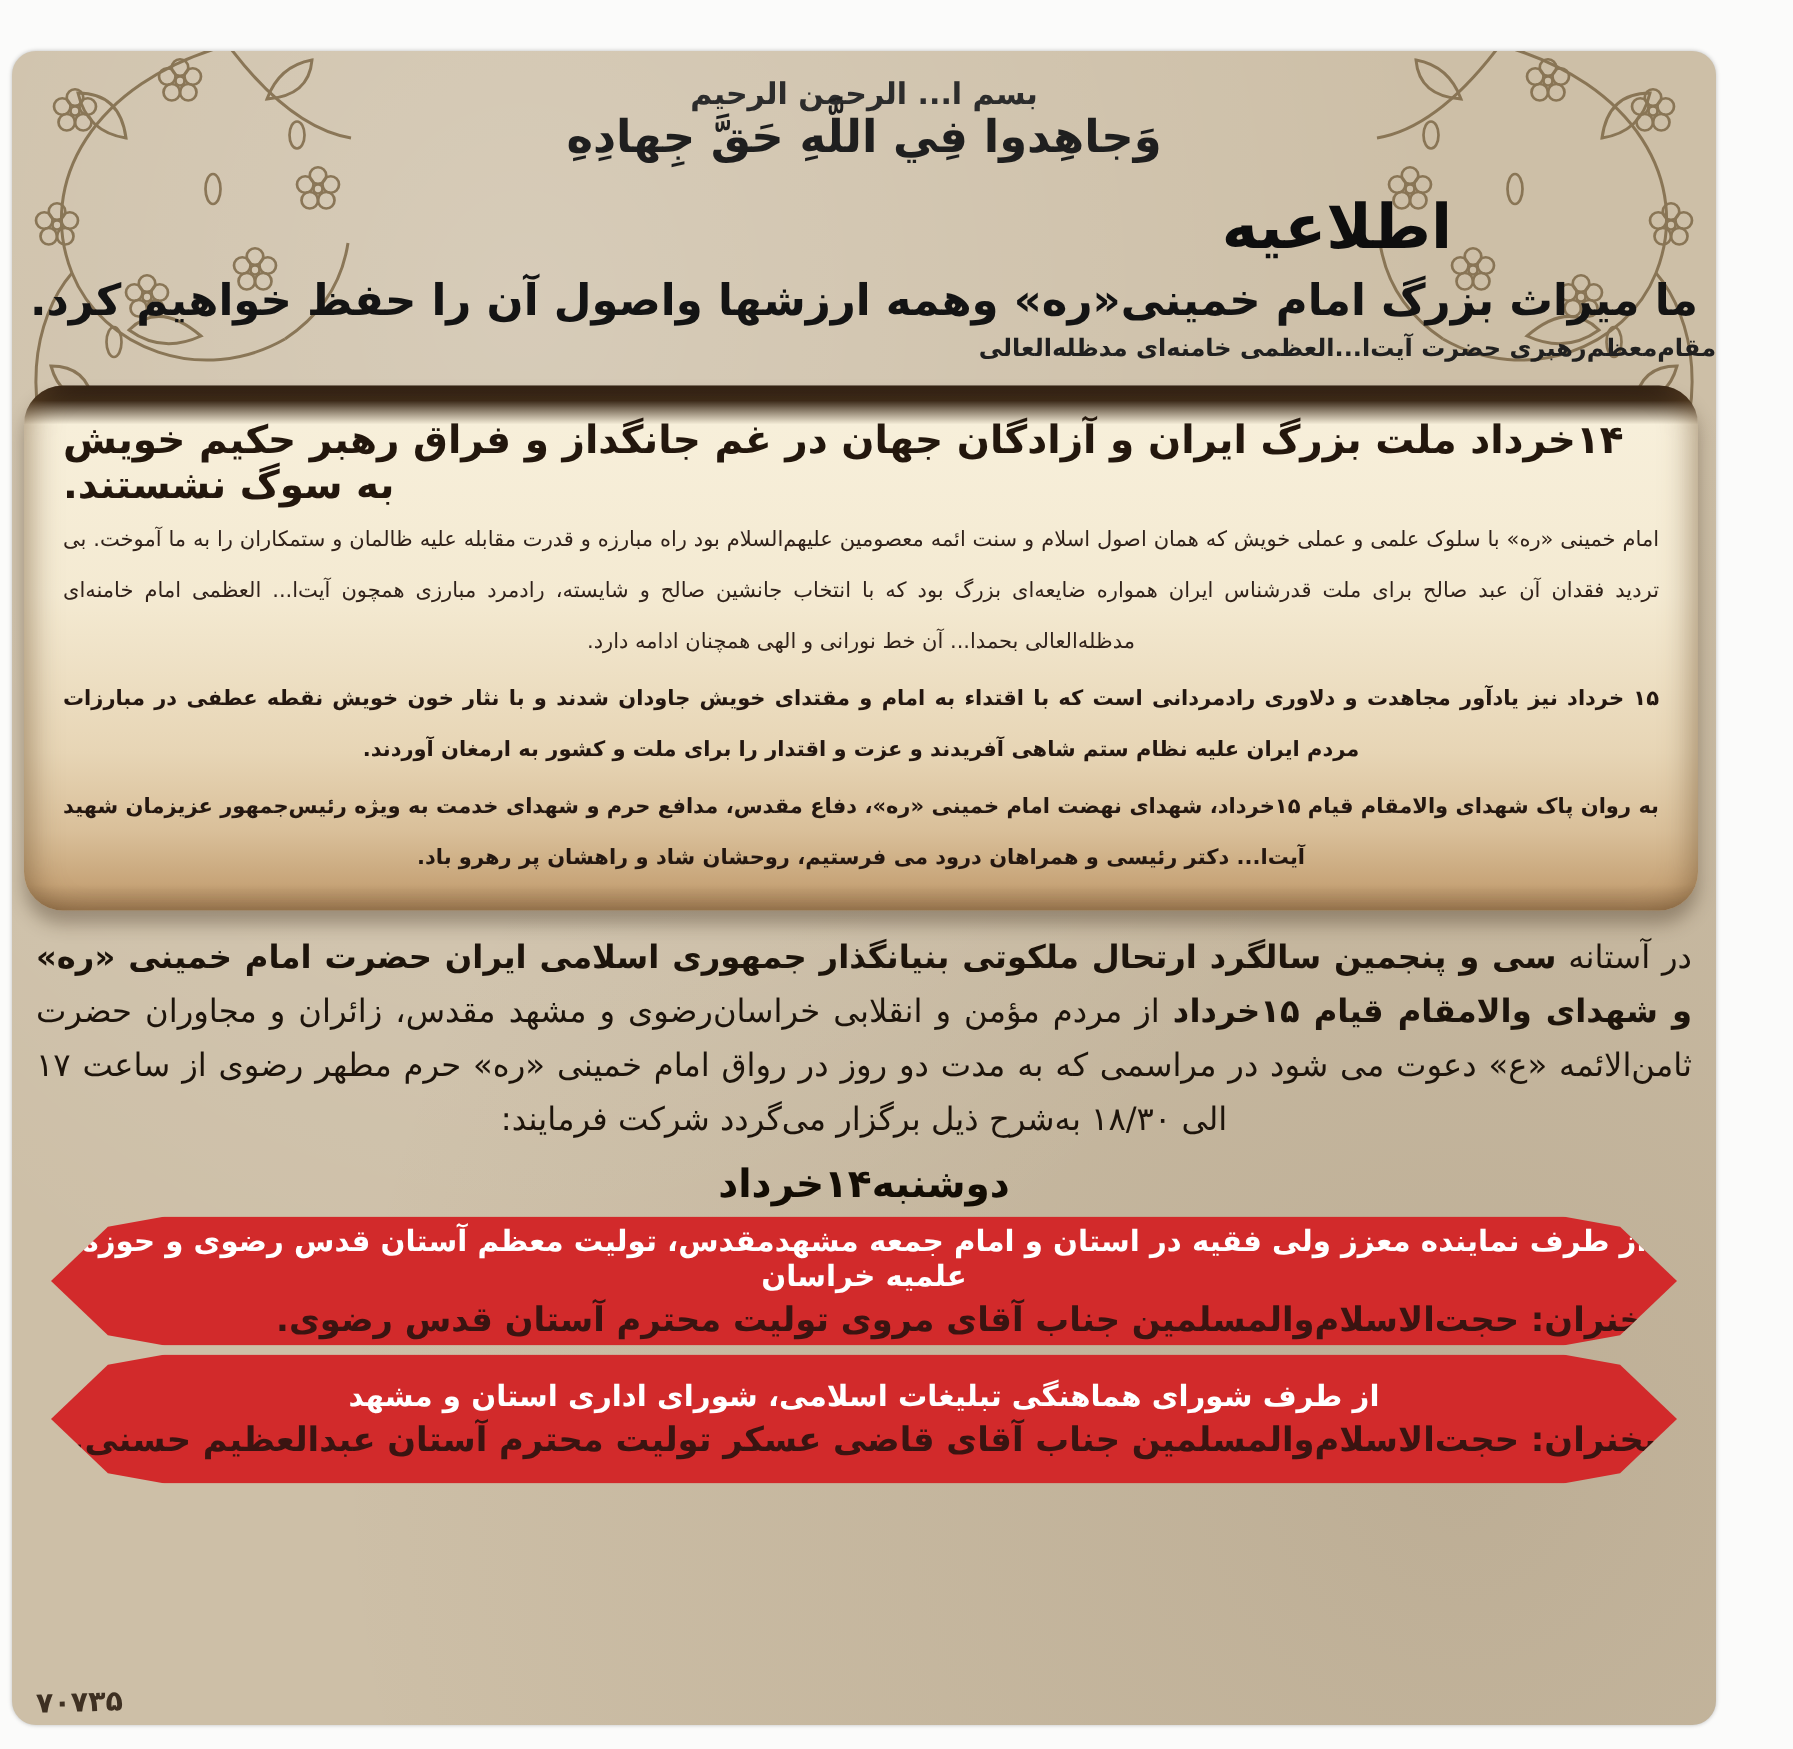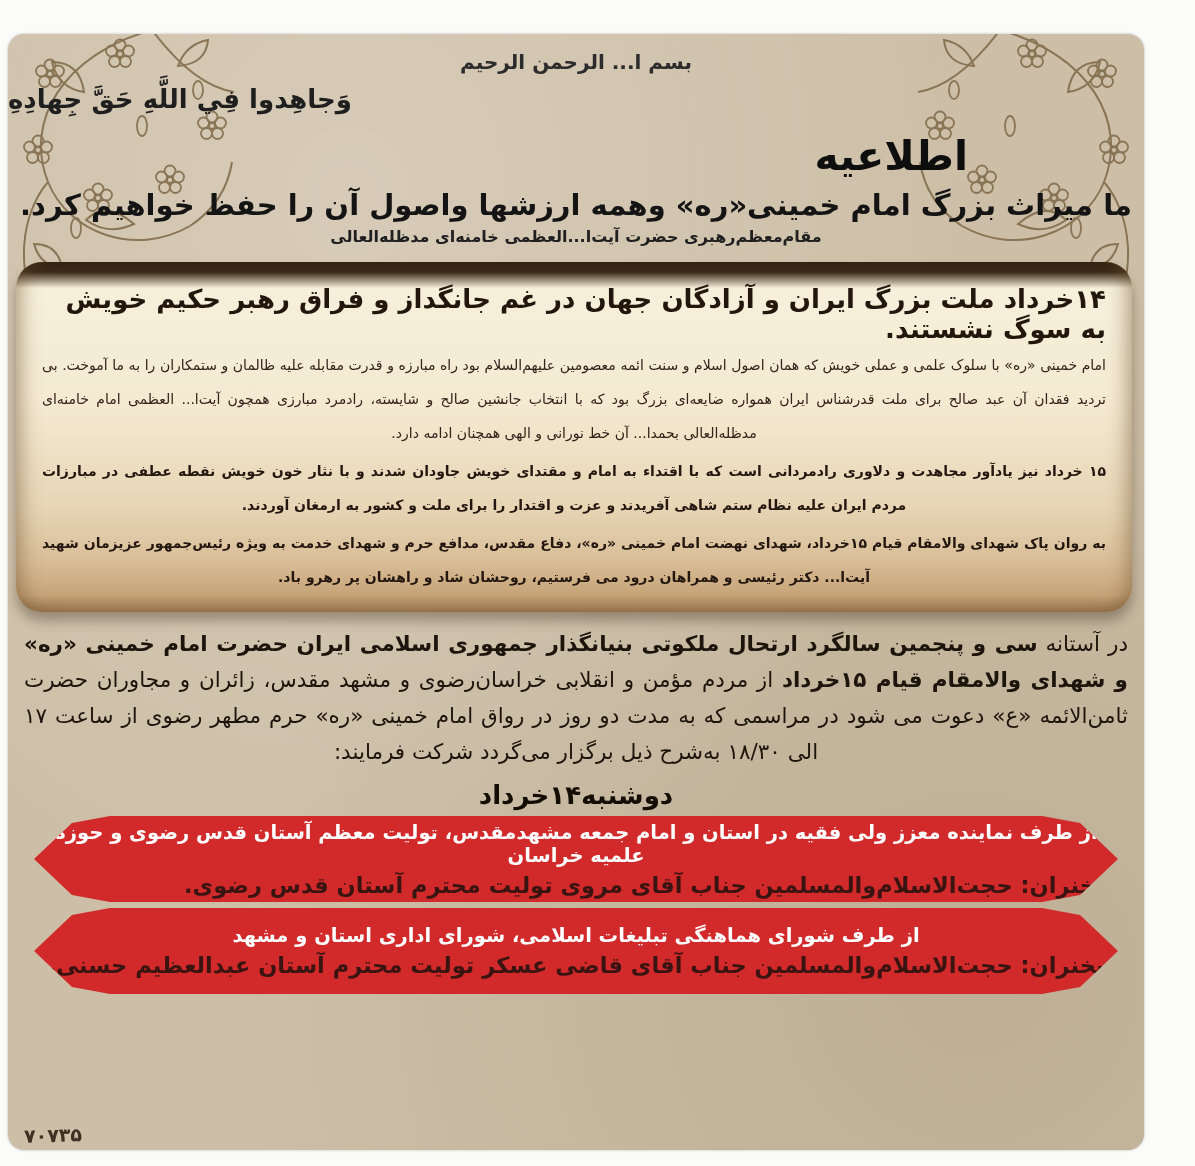--- a/index.html
+++ b/index.html
@@ -14,36 +14,36 @@
       radial-gradient(ellipse at 30% 15%, rgba(255,255,255,.20), transparent 55%),
       radial-gradient(ellipse at 85% 85%, rgba(92,70,40,.14), transparent 55%),
       var(--paper,#cdbfa7);
     border-radius:16px;direction:rtl;overflow:hidden;
     box-shadow:0 0 3px rgba(0,0,0,.25);
   }
   .floral{position:absolute;top:-4px;opacity:.85;pointer-events:none;}
   .floral.left{left:-6px;}
   .floral.right{right:-6px;transform:scaleX(-1);}
   .bismillah{padding-top:16px;text-align:center;font-size:20px;font-weight:bold;color:#2c2c2c;position:relative;z-index:2;}
-  .verse{text-align:left;font-size:26px;font-weight:bold;color:#1f1f1f;margin-top:10px;position:relative;z-index:2;}
+  .verse{text-align:center;font-size:30px;font-weight:bold;color:#1f1f1f;margin-top:0;position:relative;z-index:2;}
   .title{font-size:41px;font-weight:bold;color:#0e0e0e;margin:18px 176px 0 0;text-align:right;position:relative;z-index:2;}
   .quote{text-align:center;font-size:29px;font-weight:bold;color:#141414;margin-top:8px;position:relative;z-index:2;}
-  .attribution{text-align:center;font-size:16px;font-weight:bold;color:#202020;margin-top:5px;position:relative;z-index:2;}
+  .attribution{text-align:right;font-size:16px;font-weight:bold;color:#202020;margin-top:5px;position:relative;z-index:2;}
   .scroll-box{
     position:relative;z-index:2;margin:16px 12px 0 8px;border-radius:26px;
     padding:16px 26px 18px;
     background:linear-gradient(180deg,
       #2b1c10 0px,#3c2a19 10px,#f7efda 26px,#f4ead2 40%,
       #e7d5b5 70%,#d9bf99 85%,#c7a478 95%,#9a7750 100%);
     box-shadow:
       inset 14px 0 20px -10px rgba(110,80,45,.55),
       inset -14px 0 20px -10px rgba(110,80,45,.55),
       0 9px 12px rgba(55,38,20,.35);
   }
-  .box-headline{text-align:right;font-weight:bold;font-size:26px;color:#23170d;margin-top:6px;}
+  .box-headline{text-align:left;font-weight:bold;font-size:26px;color:#23170d;margin-top:6px;}
   .box-para{margin:4px 0 0;font-size:14px;line-height:34px;color:#31221a;text-align:justify;text-align-last:center;}
   .box-para.bold{font-weight:bold;color:#241710;}
   .invitation{margin:14px 16px 0;font-size:21.5px;line-height:36px;color:#1d140b;text-align:justify;text-align-last:center;position:relative;z-index:2;}
   .invitation .hl{font-weight:bold;}
   .day-heading{text-align:center;font-size:26px;font-weight:bold;color:#130d04;margin-top:10px;position:relative;z-index:2;}
   .banner{
     margin:6px 26px 0;height:86px;background:var(--red,#d22a2b);
     clip-path:polygon(0 50%,3.5% 8%,7% 0,93% 0,96.5% 8%,100% 50%,96.5% 92%,93% 100%,7% 100%,3.5% 92%);
     display:flex;flex-direction:column;justify-content:center;gap:5px;
     position:relative;z-index:2;

